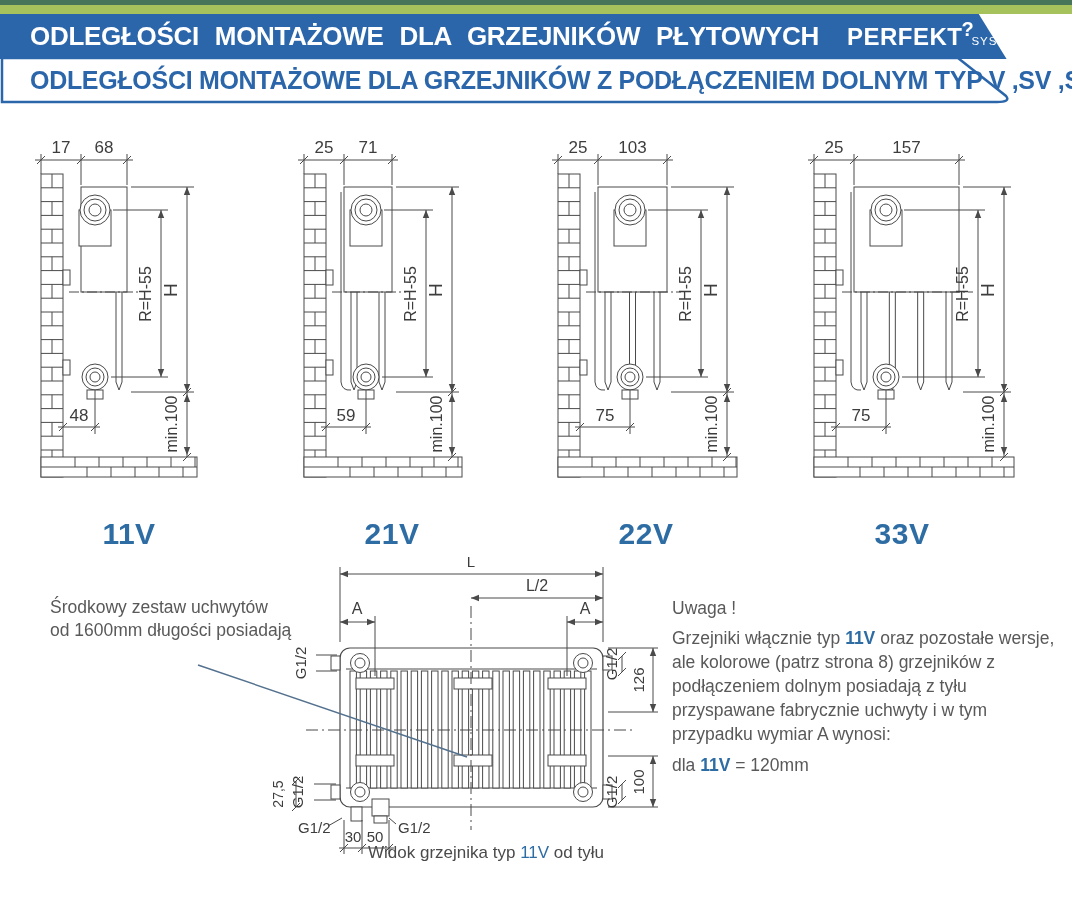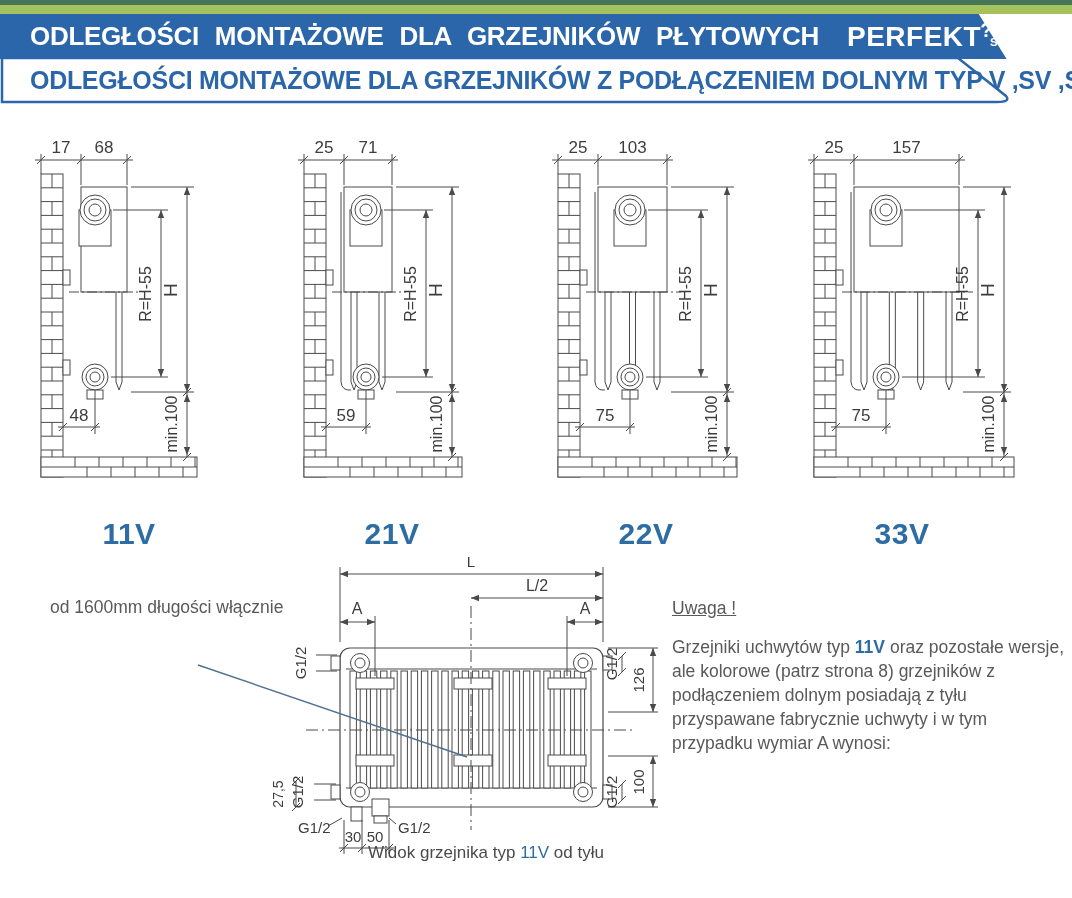--- a/index.html
+++ b/index.html
@@ -6,36 +6,36 @@
   .page{position:relative;width:1072px;height:898px;background:#ffffff;overflow:hidden;
         font-family:"Liberation Sans",sans-serif;}
   
   .strip-dark{position:absolute;left:0;top:0;width:1072px;height:5px;background:#47755a;}
   .strip-light{position:absolute;left:0;top:5px;width:1072px;height:9px;background:#a6c25c;}
   .banner-blue{position:absolute;left:0;top:14px;width:1072px;height:45px;background:#2b66ab;
         clip-path:polygon(0 0,91.3% 0,93.9% 100%,0 100%);}
   .banner-title{position:absolute;left:30px;top:14px;height:45px;display:flex;align-items:center;
         color:#ffffff;font-weight:700;font-size:26px;letter-spacing:-0.3px;word-spacing:9px;white-space:nowrap;}
   .logo{display:inline-flex;align-items:baseline;margin-left:28px;word-spacing:0;}
-  .logo .brand{font-size:28px;font-weight:800;letter-spacing:0.5px;}
+  .logo .brand{font-size:24px;font-weight:800;letter-spacing:0.5px;}
   .logo .mark{font-size:20px;font-weight:700;position:relative;top:-9px;margin-left:-1px;}
-  .logo .sub{font-size:11.5px;font-weight:700;letter-spacing:1px;margin-left:-2px;text-align:right;}
+  .logo .sub{font-size:11.5px;font-weight:400;letter-spacing:1px;margin-left:-2px;text-align:right;}
   .subbanner-svg{position:absolute;left:0;top:56px;}
   .banner-sub{position:absolute;left:30px;top:58px;height:44px;display:flex;align-items:center;
         color:#2b66ab;font-weight:600;font-size:25px;letter-spacing:-0.3px;white-space:nowrap;}
   
   .dia{position:absolute;top:132px;}
   #dia0{left:9px;} #dia1{left:272px;} #dia2{left:526px;} #dia3{left:782px;}
   #rear{position:absolute;left:270px;top:552px;}
   #leader{position:absolute;left:185px;top:655px;pointer-events:none;}
   svg text{font-family:"Liberation Sans",sans-serif;}
   
   .note-left{position:absolute;left:50px;top:596px;width:260px;font-size:17.5px;line-height:22.5px;color:#595959;}
   .note-right{position:absolute;left:672px;top:596px;width:400px;font-size:17.5px;line-height:24px;color:#595959;}
-  .note-right .title{margin-bottom:15px;text-decoration:underline;}
+  .note-right .title{margin-bottom:6px;}
   .note-right .l1,.note-right .l2{margin-top:7px;}
   .hl{color:#2e6da4;font-weight:700;}
 </style>
 </head>
 <body>
 
 <div class="page">
 
   <div class="strip-dark"></div>
   <div class="strip-light"></div>
@@ -573,21 +573,23 @@
           <text x="128" y="281" fill="#3d3d3d" font-size="15" text-anchor="start">G1/2</text>
           <line x1="126" y1="272" x2="119" y2="266" stroke="#4a4a4a" stroke-width="1"></line>
           <text x="98" y="306" font-size="17" fill="#4a4a4a" text-anchor="start"><tspan>Widok grzejnika typ </tspan><tspan fill="#2e6da4">11V</tspan><tspan> od tyłu</tspan></text>
         </g>
       </svg></div>
   <svg id="leader" width="300" height="115">
     <line x1="13" y1="10" x2="282" y2="102" stroke="#53718e" stroke-width="1.4"></line>
   </svg>
 
   <div class="note-left">
-    <div>od 1600mm długości włącznie</div>
+    <div>Środkowy zestaw uchwytów</div>
+    <div>od 1600mm długości posiadają</div>
   </div>
 
   <div class="note-right">
     <div class="title">Uwaga !</div>
-    <div class="para"><span>Grzejniki uchwytów typ </span><span class="hl">11V</span><span> oraz pozostałe wersje, ale kolorowe (patrz strona 8) grzejników z podłączeniem dolnym posiadają z tyłu przyspawane fabrycznie uchwyty i w tym przypadku wymiar A wynosi:</span></div>
+    <div class="para"><span>Grzejniki włącznie typ </span><span class="hl">11V</span><span> oraz pozostałe wersje, ale kolorowe (patrz strona 8) grzejników z podłączeniem dolnym posiadają z tyłu przyspawane fabrycznie uchwyty i w tym przypadku wymiar A wynosi:</span></div>
+    <div class="l1"><span>dla </span><span class="hl">11V</span><span> = 120mm</span></div>
   </div>
 
 </div>
 
 </body></html>

